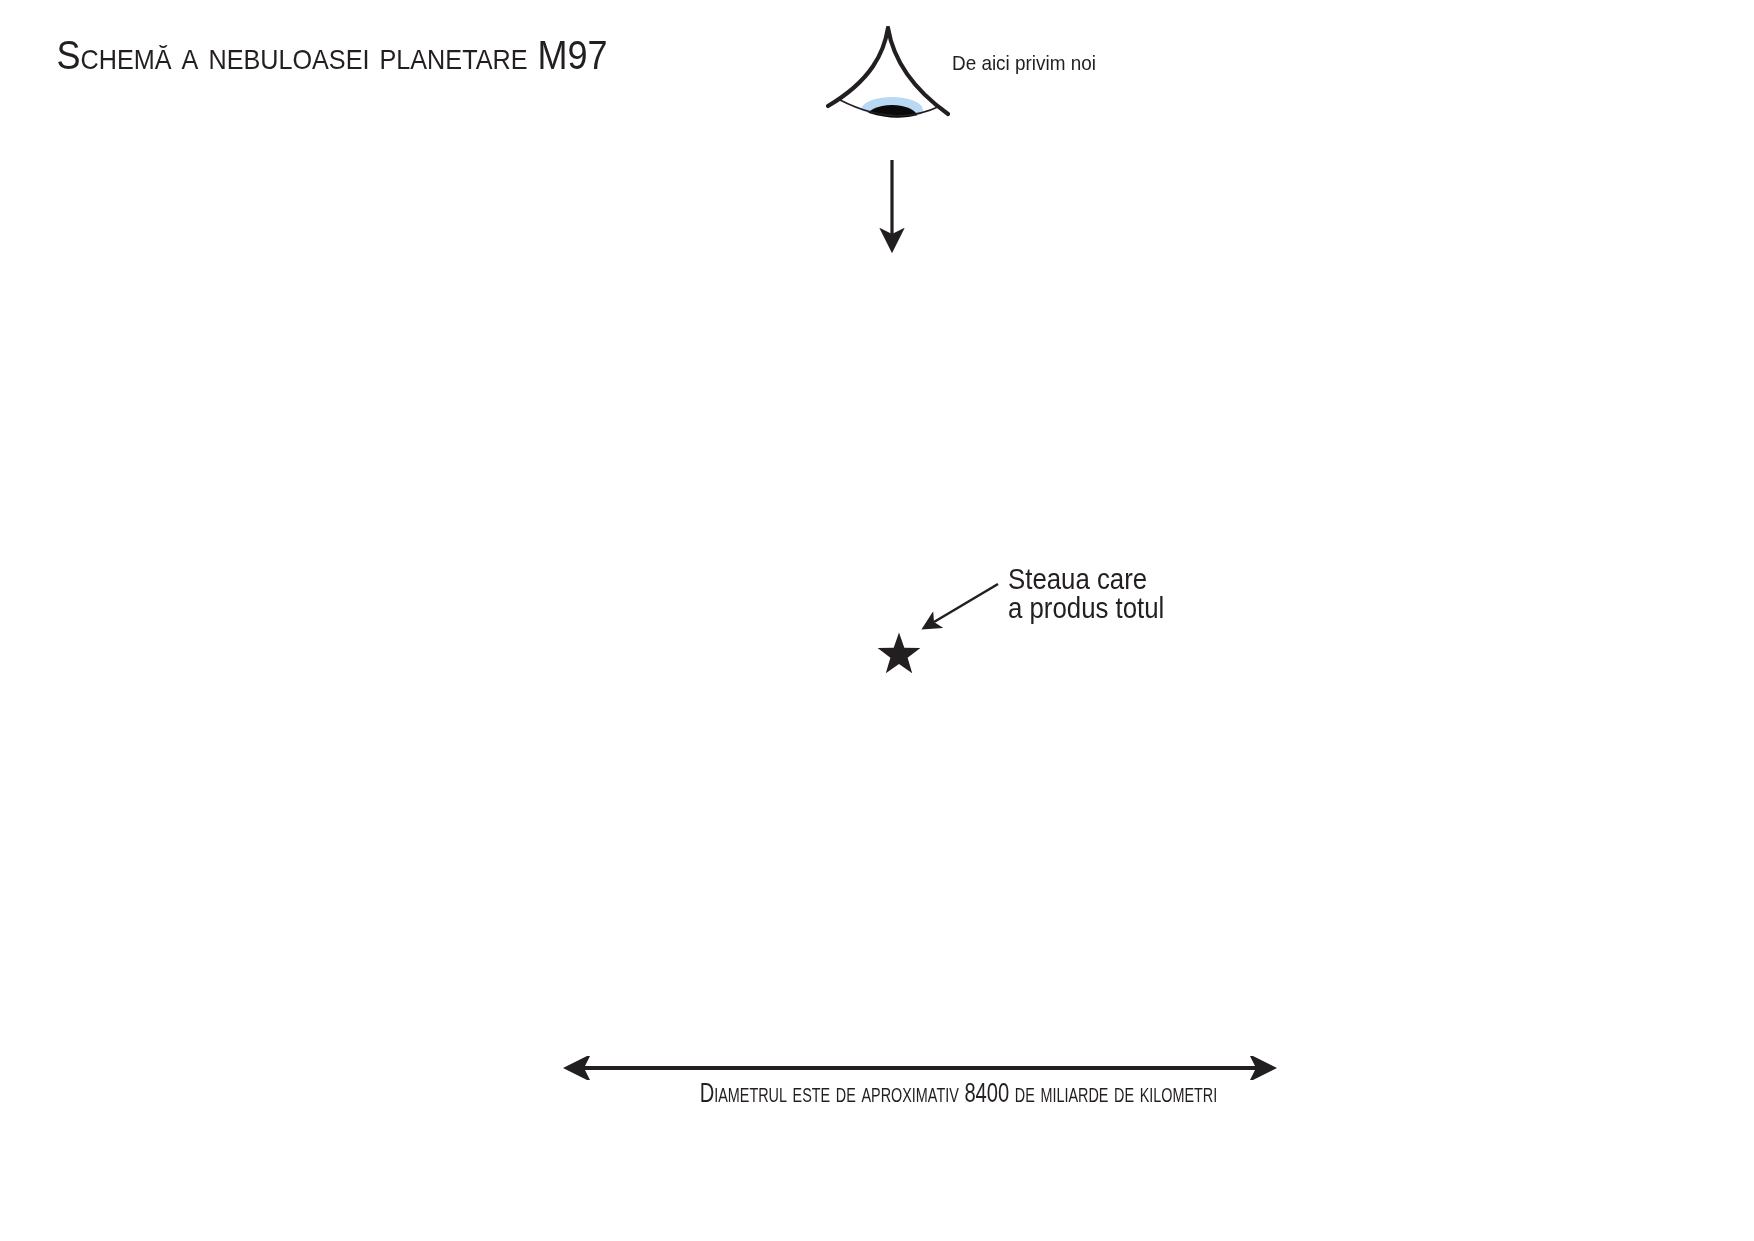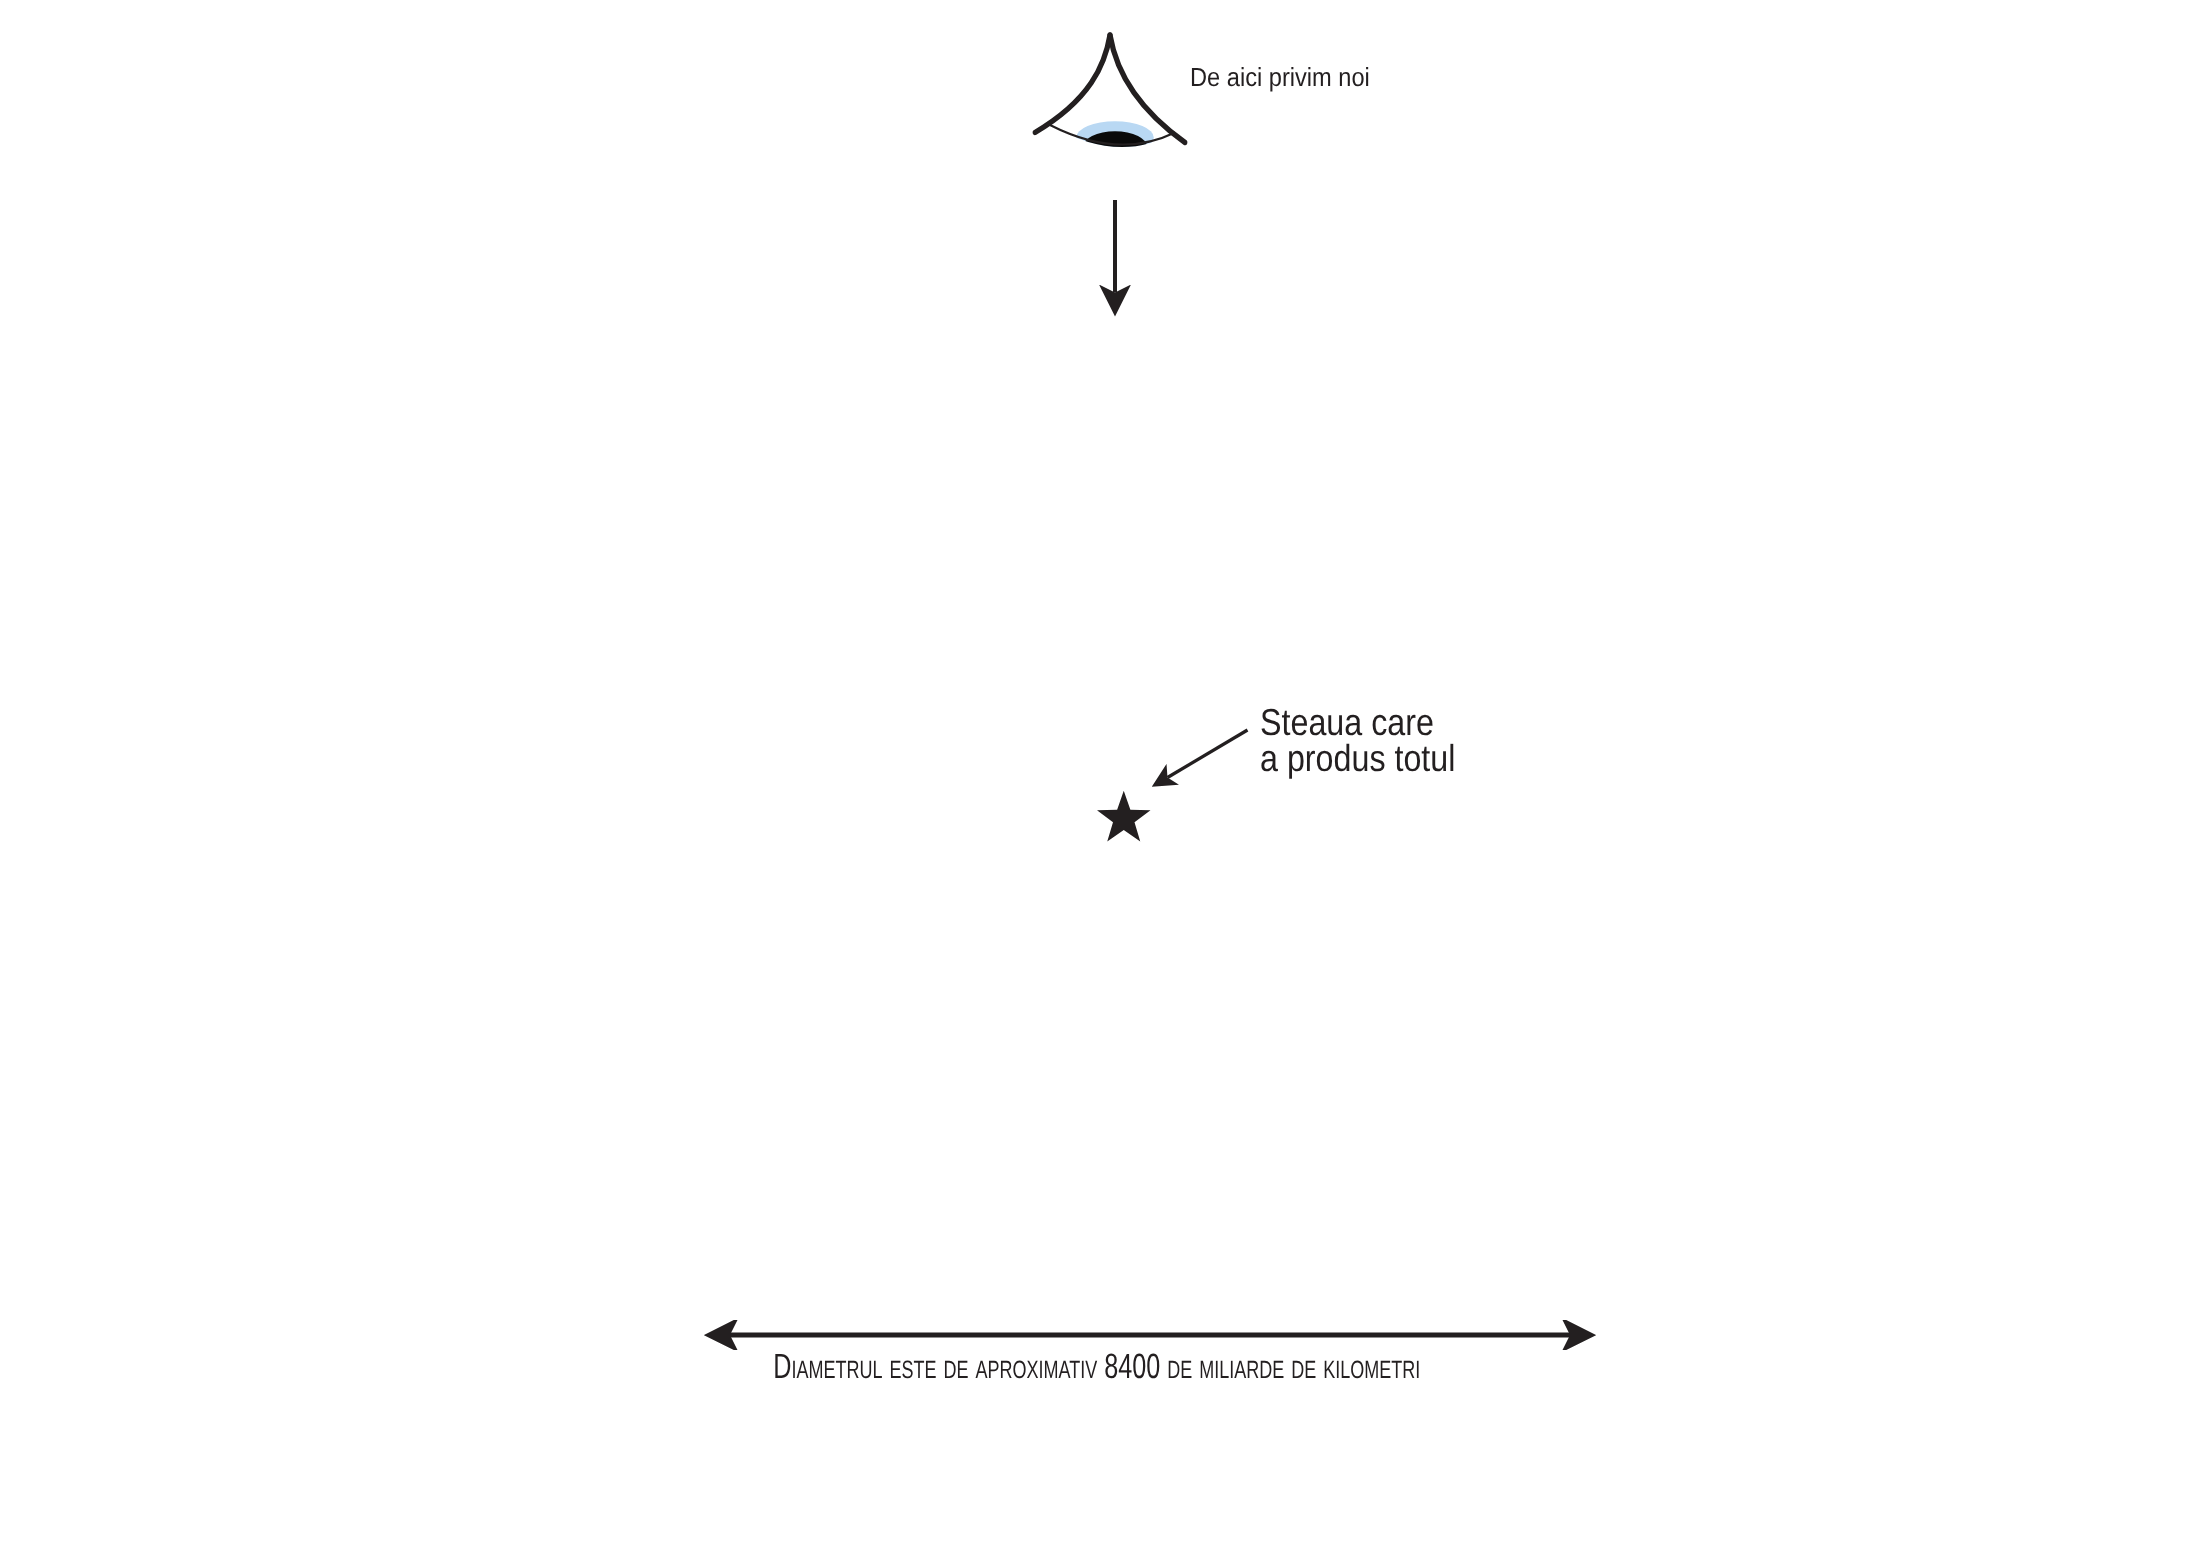--- a/index.html
+++ b/index.html
@@ -20,27 +20,28 @@
   .observer-label{left:952px;top:48px;font-size:21px;line-height:30px;white-space:nowrap;}
   .observer-label .nw{display:inline-block;transform:scaleX(0.90);transform-origin:0 50%;}
   .view-arrow-svg{left:878px;top:158px;}
   
   .star-svg{left:876px;top:632px;}
   .pointer-svg{left:908px;top:576px;}
   .star-label{left:1008px;top:564px;font-size:30px;line-height:29px;white-space:nowrap;}
   .star-label .nw{display:inline-block;transform:scaleX(0.86);transform-origin:0 50%;}
   
   .diam-svg{left:558px;top:1056px;}
-  .diam-caption{left:518px;top:1078px;width:800px;text-align:left;font-size:28px;line-height:30px;white-space:nowrap;}
+  .diam-caption{left:518px;top:1078px;width:800px;text-align:right;font-size:28px;line-height:30px;white-space:nowrap;}
   .diam-caption .sc{font-variant:small-caps;display:inline-block;transform:scaleX(0.72);transform-origin:50% 50%;}
 </style>
 </head>
 <body style="background: rgb(255, 255, 255);">
 
 <div class="abs title-block">
+  <div class="title-line l1"><span class="sc">Schemă a nebuloasei planetare M97</span></div>
 </div>
 
 <svg class="abs eye-svg" width="124" height="108" viewBox="0 0 124 108">
   <defs>
     <clipPath id="lidclip">
       <path d="M14,80 Q69,112 114,86 L124,0 L0,0 Z"></path>
     </clipPath>
   </defs>
   <g clip-path="url(#lidclip)">
     <ellipse cx="66" cy="90" rx="31" ry="13" fill="#b9d8f3"></ellipse>

